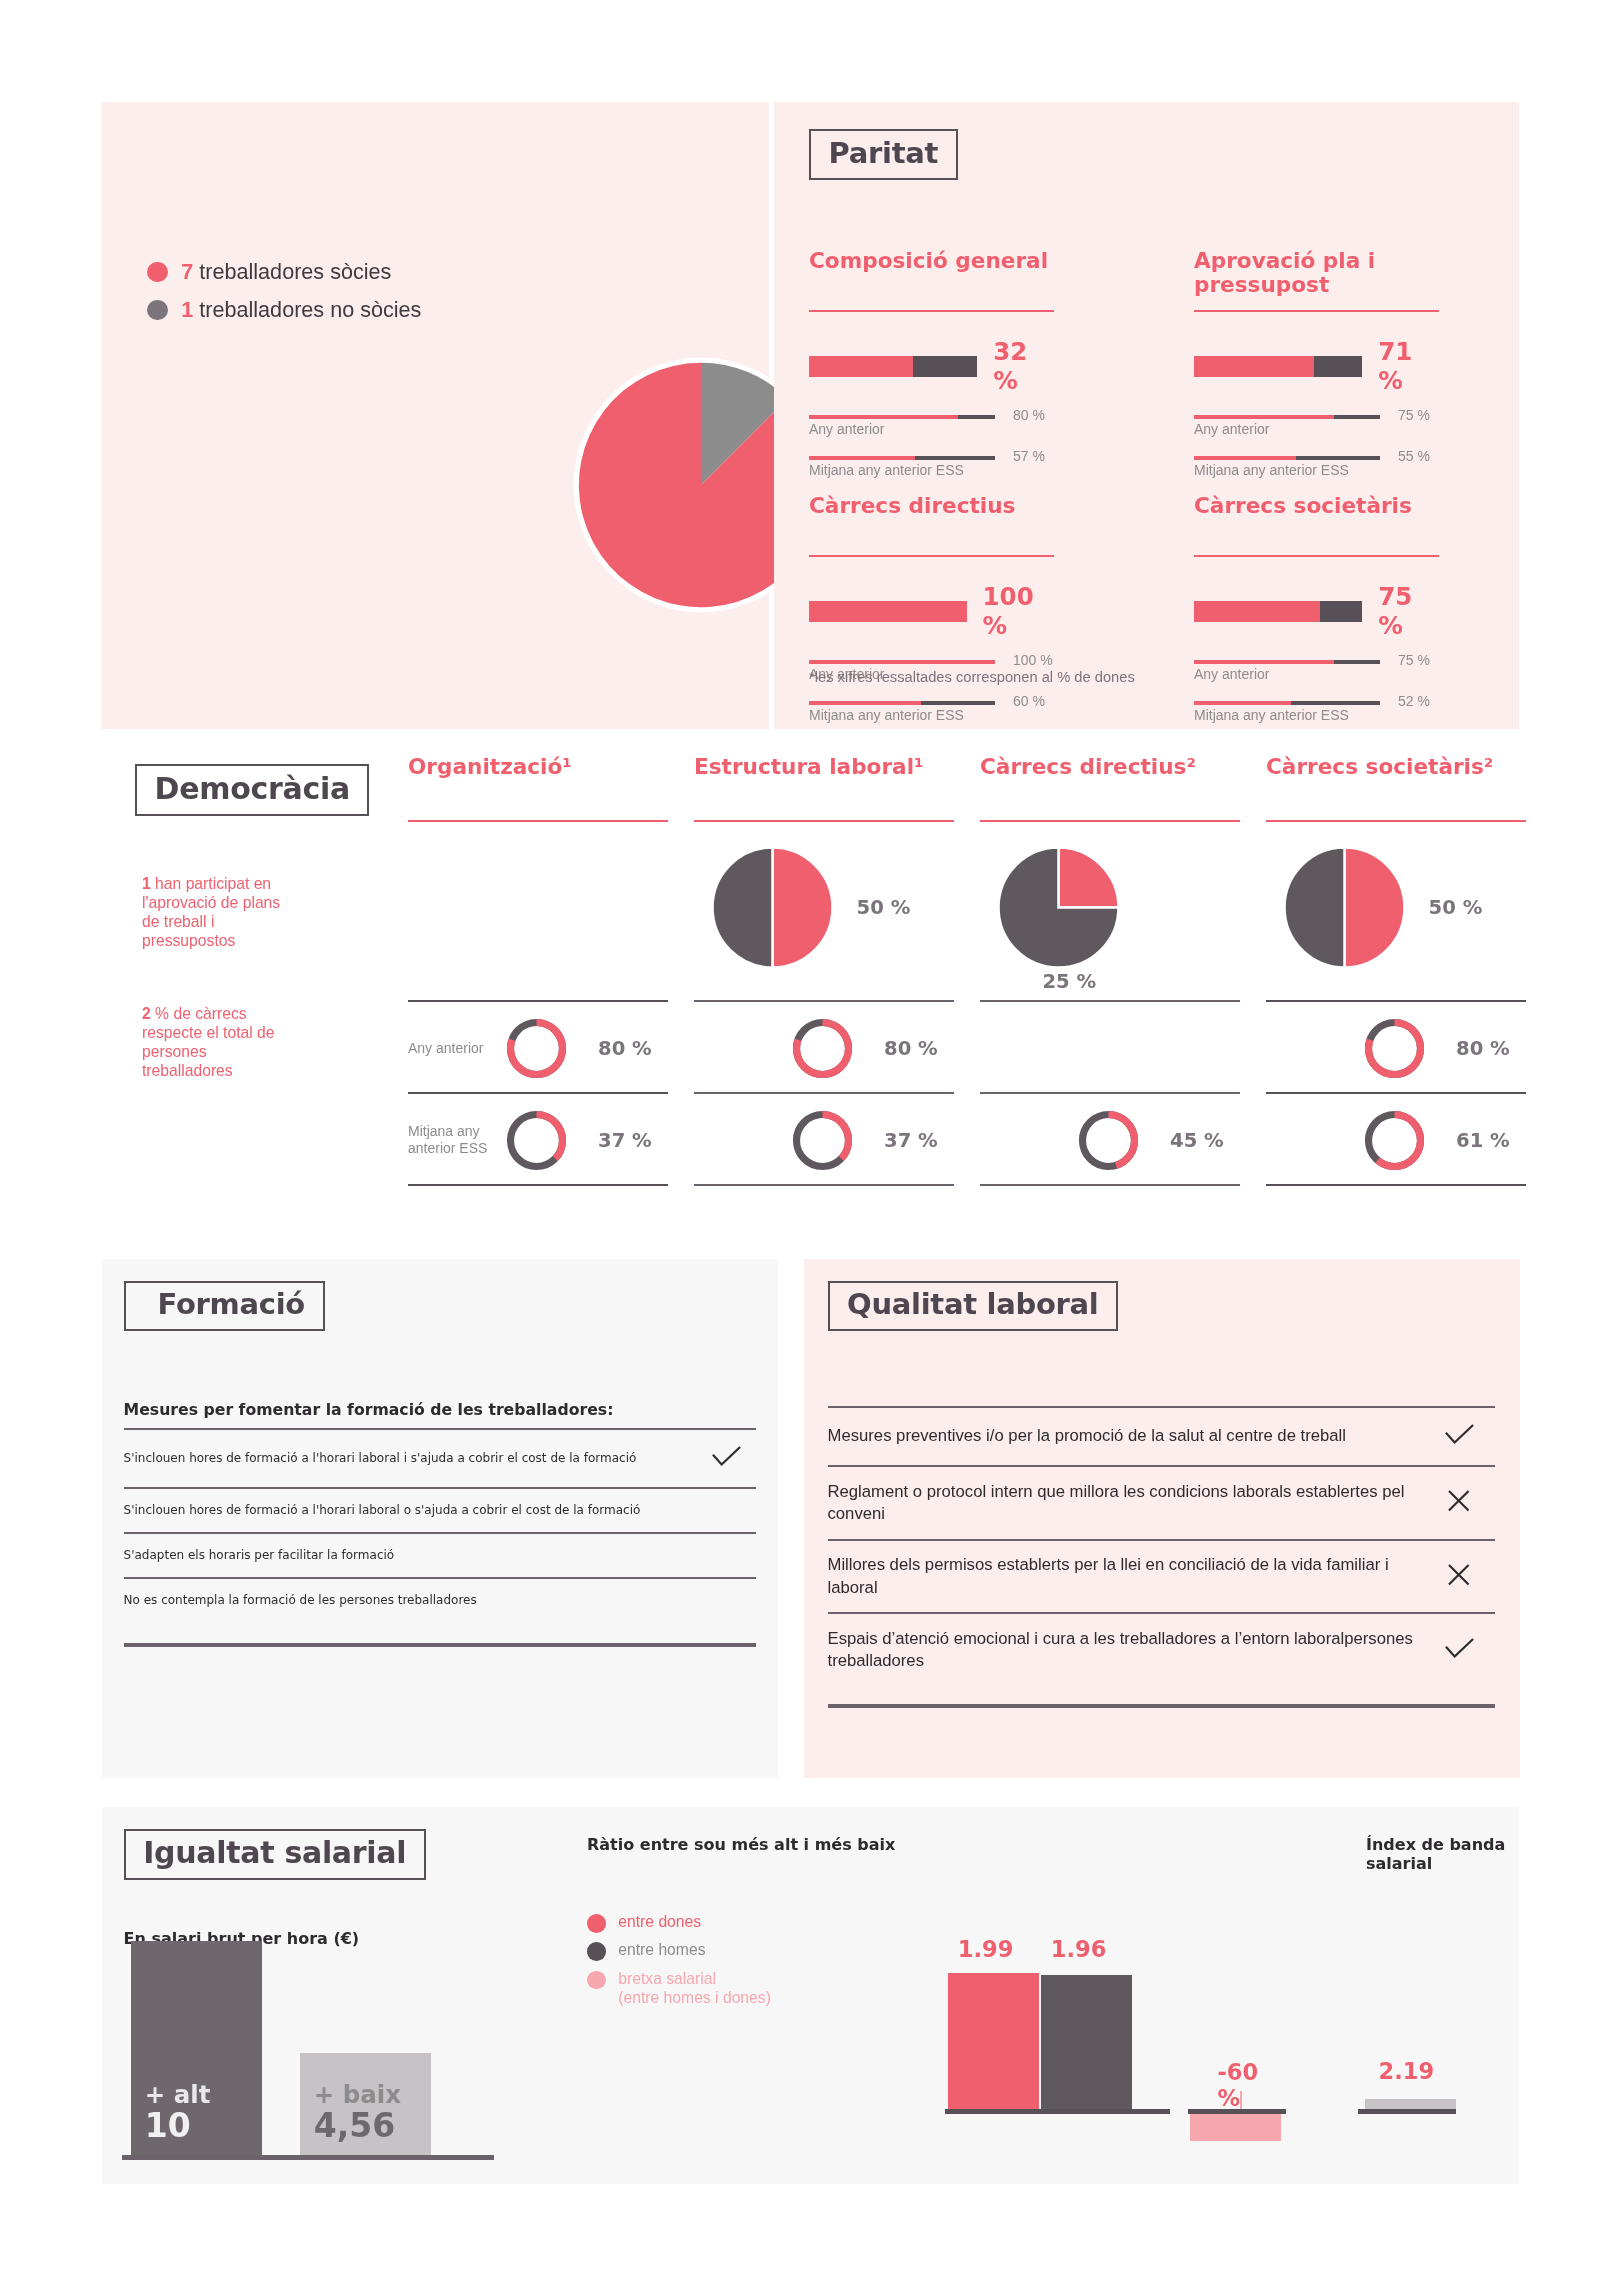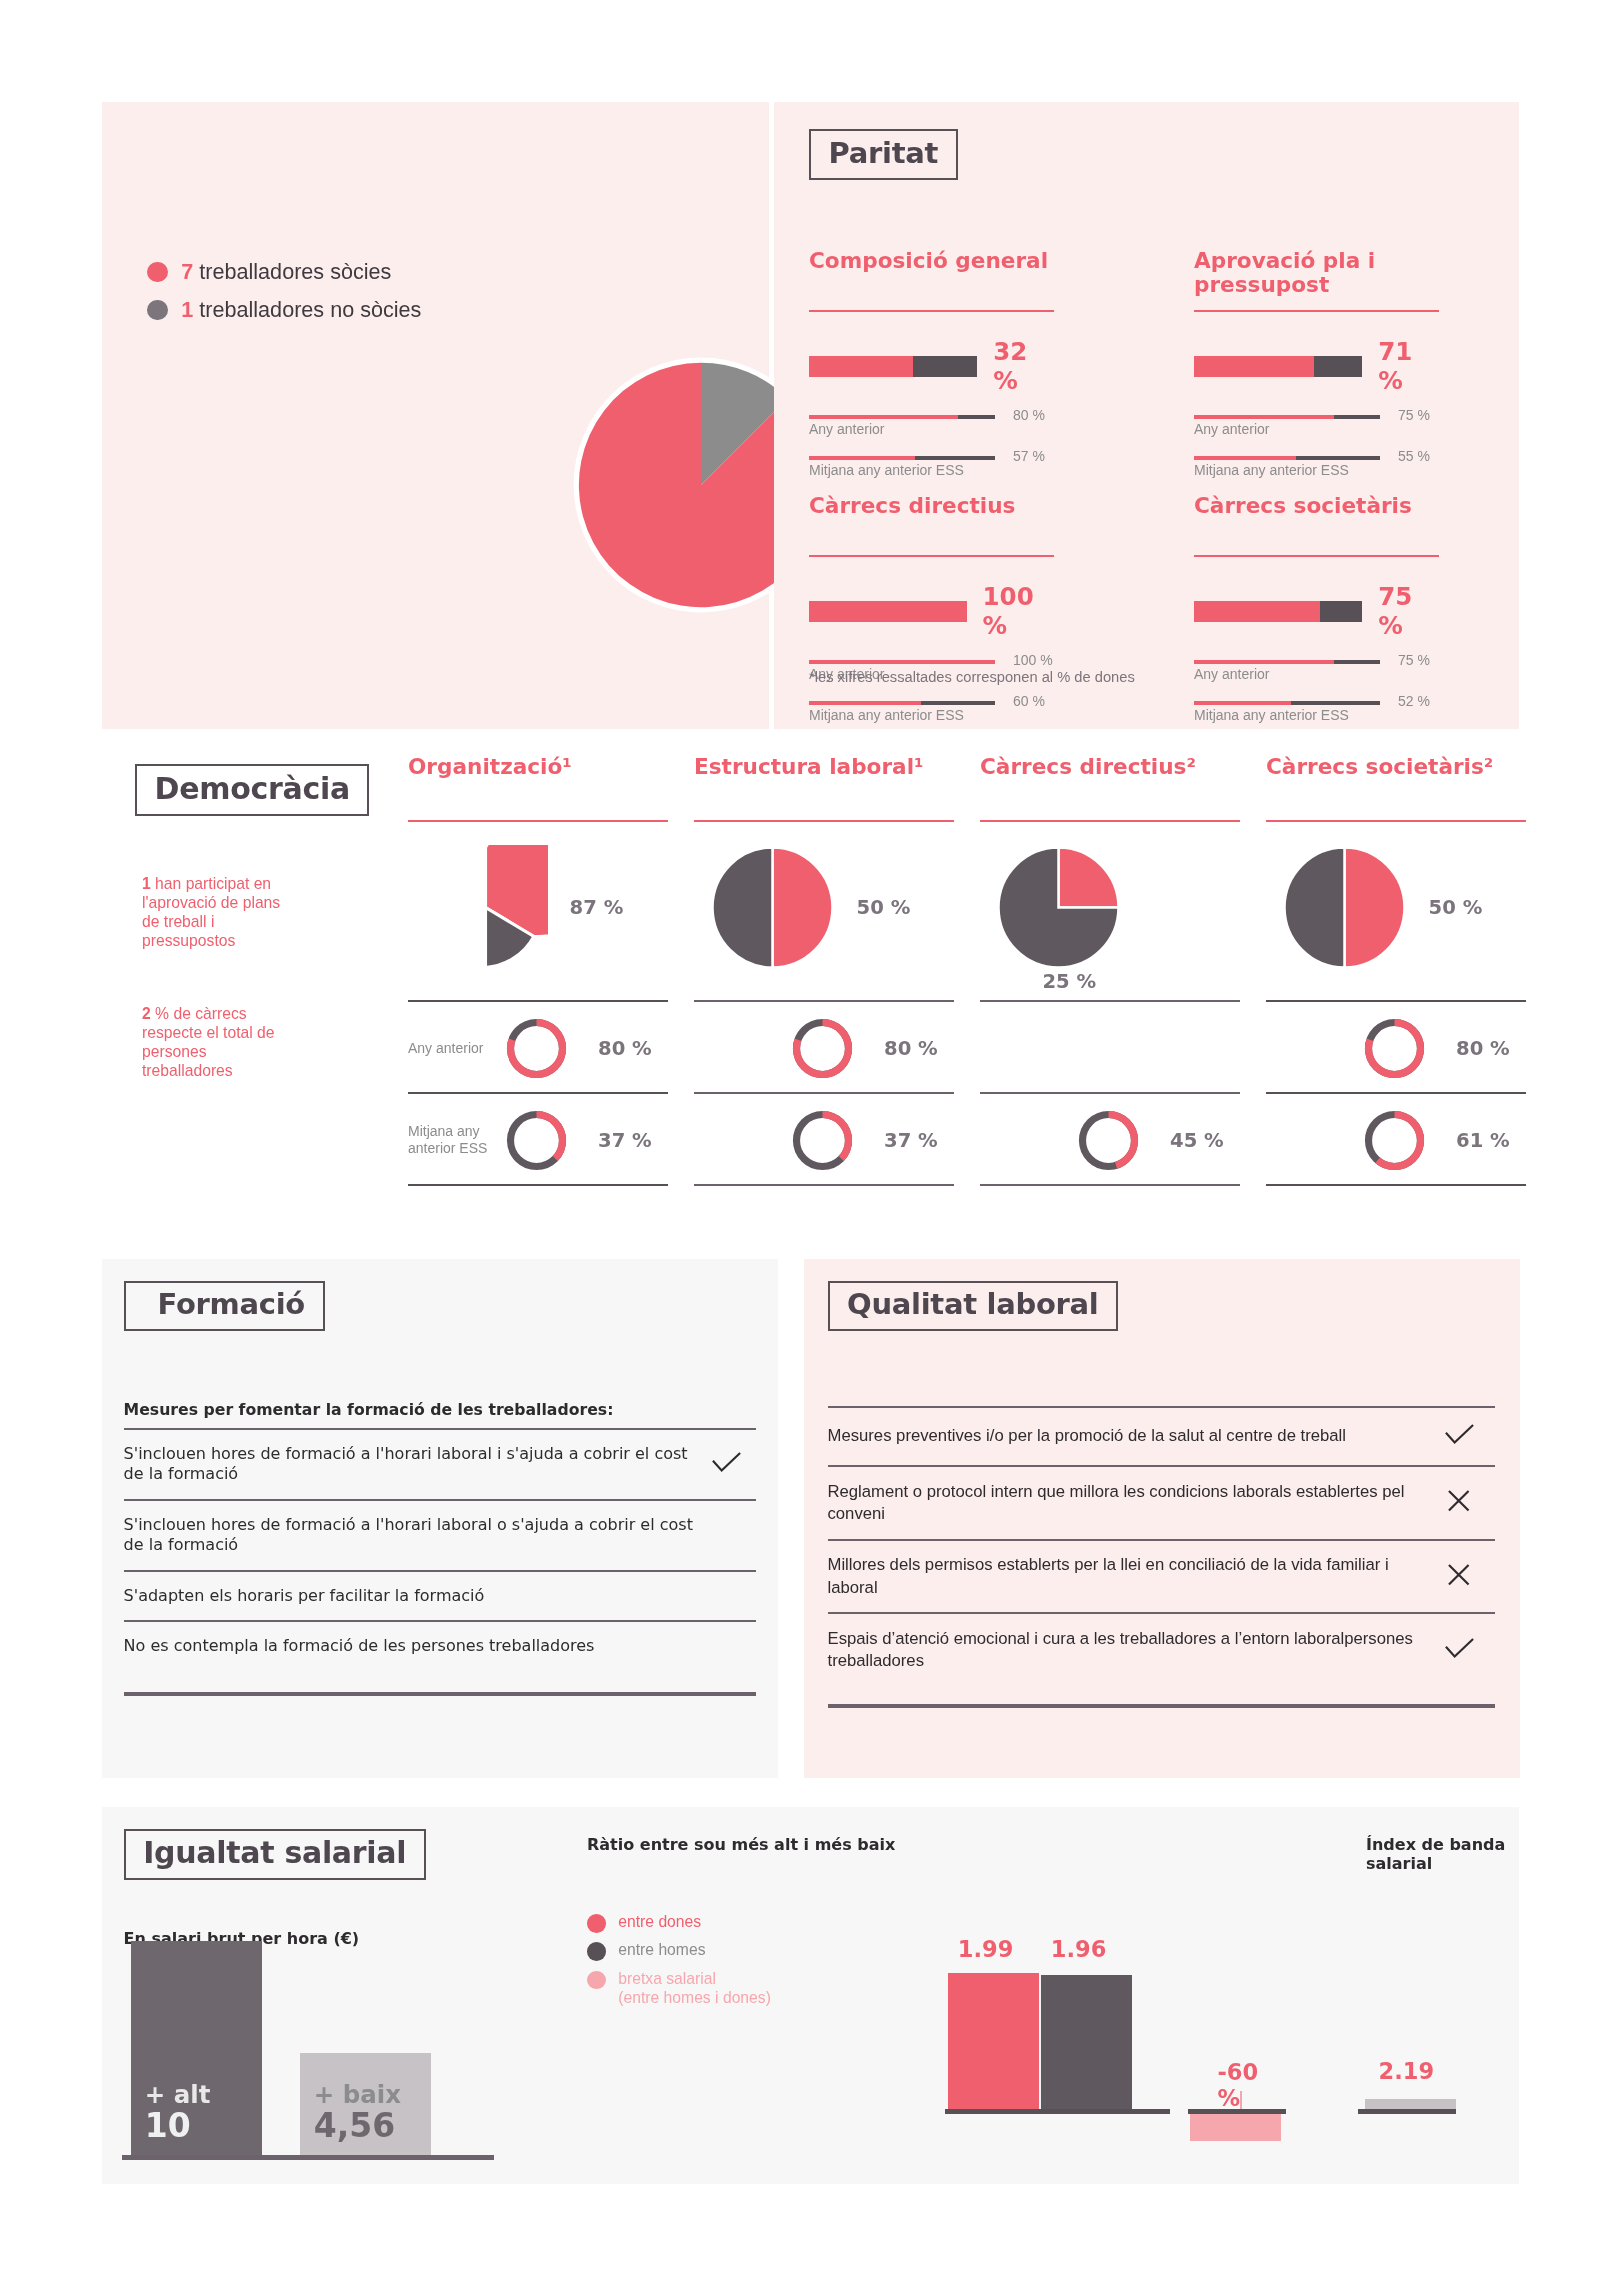--- a/index.html
+++ b/index.html
@@ -112,21 +112,21 @@
   .donutrow .dlabel { width: 96px; font-size: 14px; color:#8c8c8c; line-height:1.2; }
   .donutrow .dv { margin-left: 29px; }
   .donutline { position:absolute; width: 260px; }
 
   
   #formacio { left: 102px; top: 1259px; width: 676px; height: 519px; }
   #formacio .title { position:absolute; left: 21.6px; top: 21.6px; padding-left: 32px; }
   .f-intro { position:absolute; left: 21.6px; top: 141px; font-family:"DejaVu Sans", sans-serif; font-weight:bold; font-size:15.7px; color:#2e2b2e; }
   .f-list { position:absolute; left: 21.6px; top: 169px; width: 632px; }
   .f-item { display:flex; align-items:center; border-top: 2px solid #6b626b; padding: 13.7px 0 13.7px 0; min-height: 43px; }
-  .f-item .txt { font-family:"DejaVu Sans", sans-serif; font-size:16px; color:#2e2b2e; line-height:1.3; flex:1; }
+  .f-item .txt { font-family:"DejaVu Sans", sans-serif; font-size:12px; color:#2e2b2e; line-height:1.3; flex:1; }
   .f-item .mk { width: 59px; text-align:center; }
   .f-end { border-top: 4.9px solid #6b626b; margin-top: 21.6px; }
 
   
   #qualitat { left: 804px; top: 1259px; width: 716px; height: 519px; }
   #qualitat .title { position:absolute; left: 23.5px; top: 21.6px; }
   .q-list { position:absolute; left: 23.5px; top: 147px; width: 667px; }
   .q-item { display:flex; align-items:center; border-top: 2px solid #6b626b; padding: 13.7px 0; min-height: 53px; }
   .q-item .txt { font-size: 16.7px; color:#2e2b2e; line-height:1.33; flex:1; }
   .q-item .mk { width: 71px; text-align:center; }
@@ -312,27 +312,20 @@
       <b>1</b> <span>han participat en l'aprovació de plans de treball i pressupostos</span>
     </div>
     <div class="dem-note" id="dem-note2">
       <b>2</b> <span>% de càrrecs respecte el total de persones treballadores</span>
     </div>
 
     <div class="demcol" style="left:408px;">
       <div class="ch sub-red">Organització¹</div>
       <div class="crule rule-red"></div>
     </div>
-    <div class="pieblk" style="left:423px;">
-      <svg width="125" height="125" viewBox="0 0 200 200">
-        <path d="M100,100 L100,4 A96,96 0 1,1 177.4,146.4 Z" fill="#ef5f6d" stroke="#fff" stroke-width="5"></path>
-        <path d="M100,100 L177.4,146.4 A96,96 0 0,1 100,196 Z" fill="#5f585f" stroke="#fff" stroke-width="5"></path>
-      </svg>
-      <span class="pv pct-grey-big">87 %</span>
-    </div>
     <div class="donutline rule-dark" style="left:408px; top:263px;"></div>
     <div class="donutrow" style="left:408px; top:267px;">
       <span class="dlabel">Any anterior</span>
       <svg width="65" height="71" viewBox="0 0 100 100">
         <circle cx="50" cy="50" r="40" fill="none" stroke="#5f585f" stroke-width="11"></circle>
         <circle cx="50" cy="50" r="40" fill="none" stroke="#ef5f6d" stroke-width="11" stroke-dasharray="201 251" transform="rotate(-90 50 50)"></circle>
       </svg>
       <span class="dv pct-grey-big">80 %</span>
     </div>
     <div class="donutline rule-dark" style="left:408px; top:355px;"></div>

